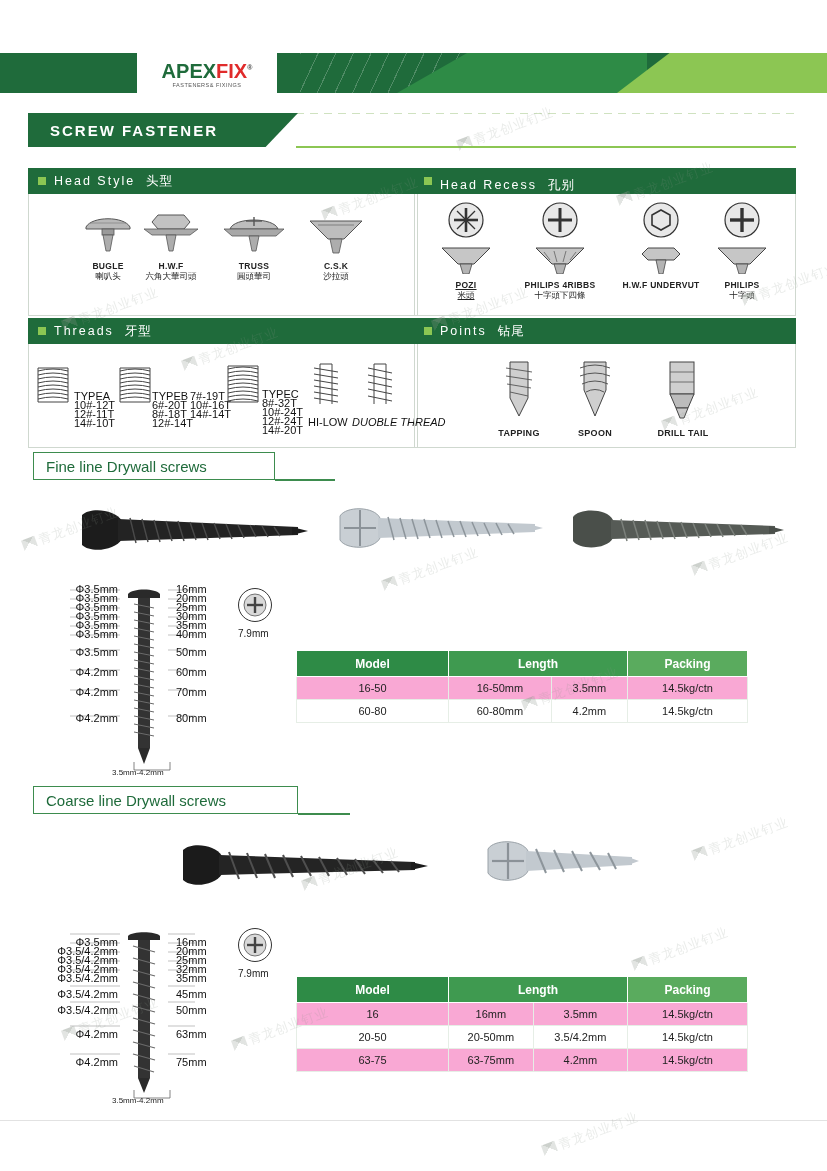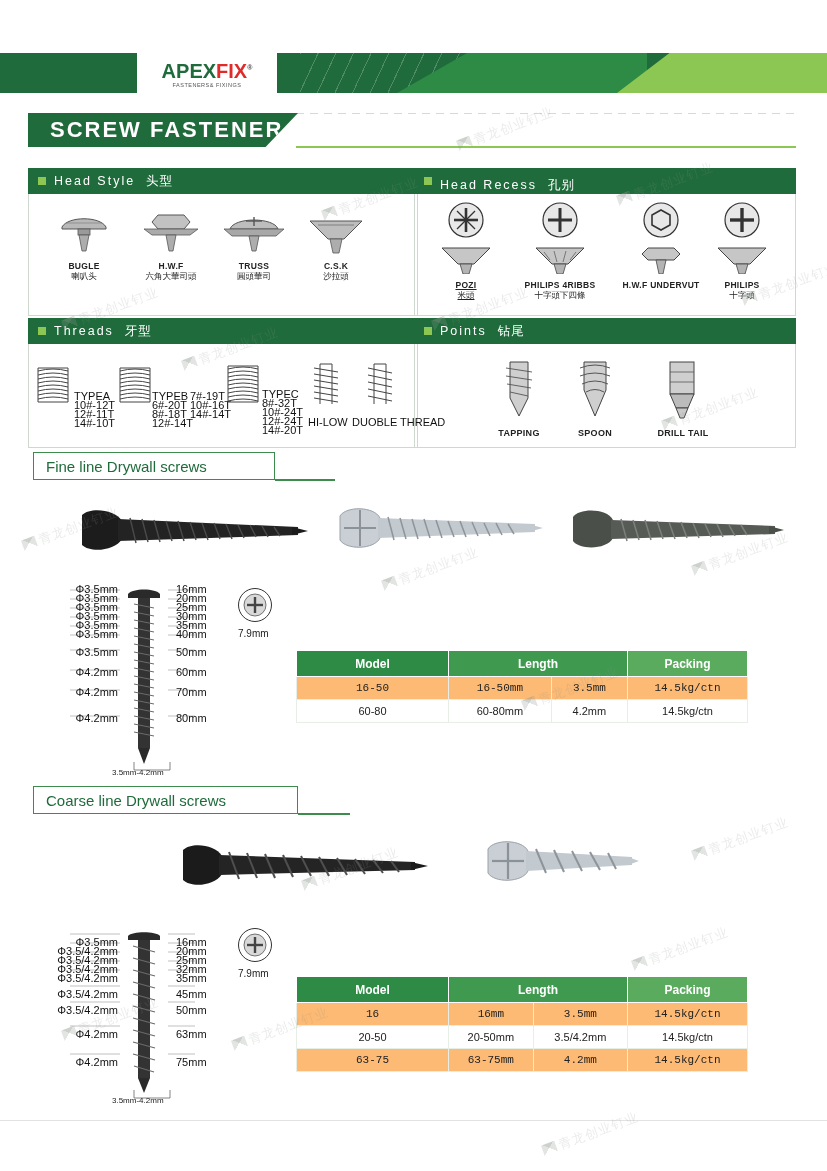--- a/index.html
+++ b/index.html
@@ -67,21 +67,21 @@
   .logo-sub { font-size:5.5px; color:#555; letter-spacing:.5px; margin-top:1px;}
 
   
   .title-ribbon {
     position:absolute; left:28px; top:113px; width:270px; height:34px;
     background:#1f6b3b;
     clip-path: polygon(0 0, 100% 0, 88% 100%, 0 100%);
     display:flex; align-items:center;
   }
   .title-ribbon span{
-    color:#fff; font-size:22px; letter-spacing:2px; font-weight:bold; padding-left:22px;
+    color:#fff; font-size:15px; letter-spacing:2px; font-weight:bold; padding-left:22px;
   }
   .title-rule{
     position:absolute; left:296px; top:146px; width:500px; height:2px; background:#8cc653;
   }
   .title-rule2{
     position:absolute; left:296px; top:113px; width:500px; height:1px;
     background:repeating-linear-gradient(to right, #cfe2c0 0 8px, transparent 8px 14px);
   }
 
   
@@ -113,21 +113,21 @@
 
   
   table { border-collapse:collapse; position:absolute; font-size:11px; }
   table th {
     background:#2e8b46; color:#fff; font-size:12px; font-weight:bold;
     height:26px; border:1px solid #fff;
   }
   table th.lite { background:#5aab5e; }
   table th.lite2 { background:#3f9a50; }
   table td { height:23px; text-align:center; border:1px solid #e6eee6; }
-  tr.odd td { background:#fdba74;font-family:Liberation Mono, monospace; }
+  tr.odd td { background:#f9a8d4; }
   tr.even td { background:#ffffff; }
 
   
   .dimlist { position:absolute; font-size:11px; color:#111; }
   .dimlist div { white-space:nowrap; line-height:9px; }
 
   .bracket-lbl { position:absolute; font-size:8px; }
 
   
   .recess-circ {
@@ -160,21 +160,21 @@
 </div>
 <div class="title-rule"></div>
 
 <div class="panel" style="left:28px; top:168px; width:390px; height:148px;"></div>
 <div class="secbar" style="left:28px; top:168px; width:390px;">
   <div class="lbl">
     <span>Head Style</span>&nbsp;&nbsp;<span class="cn">头型</span>
   </div>
 </div>
 
-<div class="fig" style="left:48px; top:205px; width:72px;">
+<div class="fig" style="left:72px; top:205px; width:72px;">
   <svg width="72" height="50" viewBox="0 0 72 50">
     <path d="M14 22 C20 11, 52 11, 58 22 L58 24 L14 24 Z" fill="#b9b9b9" stroke="#555" stroke-width="1"></path>
     <rect x="30" y="24" width="12" height="6" fill="#9a9a9a" stroke="#555" stroke-width=".8"></rect>
     <path d="M31 30 L41 30 L38 46 L34 46 Z" fill="#adadad" stroke="#555" stroke-width=".8"></path>
     <line x1="18" y1="18" x2="54" y2="18" stroke="#777" stroke-width=".6"></line>
   </svg>
   <div class="cap1">BUGLE</div>
   <div class="cap2">喇叭头</div>
 </div>
 
@@ -383,21 +383,21 @@
     <path d="M16 4 L28 4 M16 4 L16 44 M28 4 L28 44"></path>
     <g>
       <path d="M10 8 L34 13"></path>
         <path d="M10 15 L34 20"></path>
         <path d="M10 22 L34 27"></path>
       <path d="M10 29 L34 34"></path>
         <path d="M10 36 L34 41"></path>
     </g>
   </g>
 </svg>
-<div class="dimlist" style="left:352px; top:418px;">
+<div class="dimlist" style="left:352px; top:418px;font-style:italic;">
   <div>DUOBLE THREAD</div>
 </div>
 
 <div class="panel" style="left:414px; top:318px; width:382px; height:130px;"></div>
 <div class="secbar" style="left:414px; top:318px; width:382px;">
   <div class="lbl">
     <span>Points</span>&nbsp;&nbsp;<span class="cn">钻尾</span>
   </div>
 </div>
 

